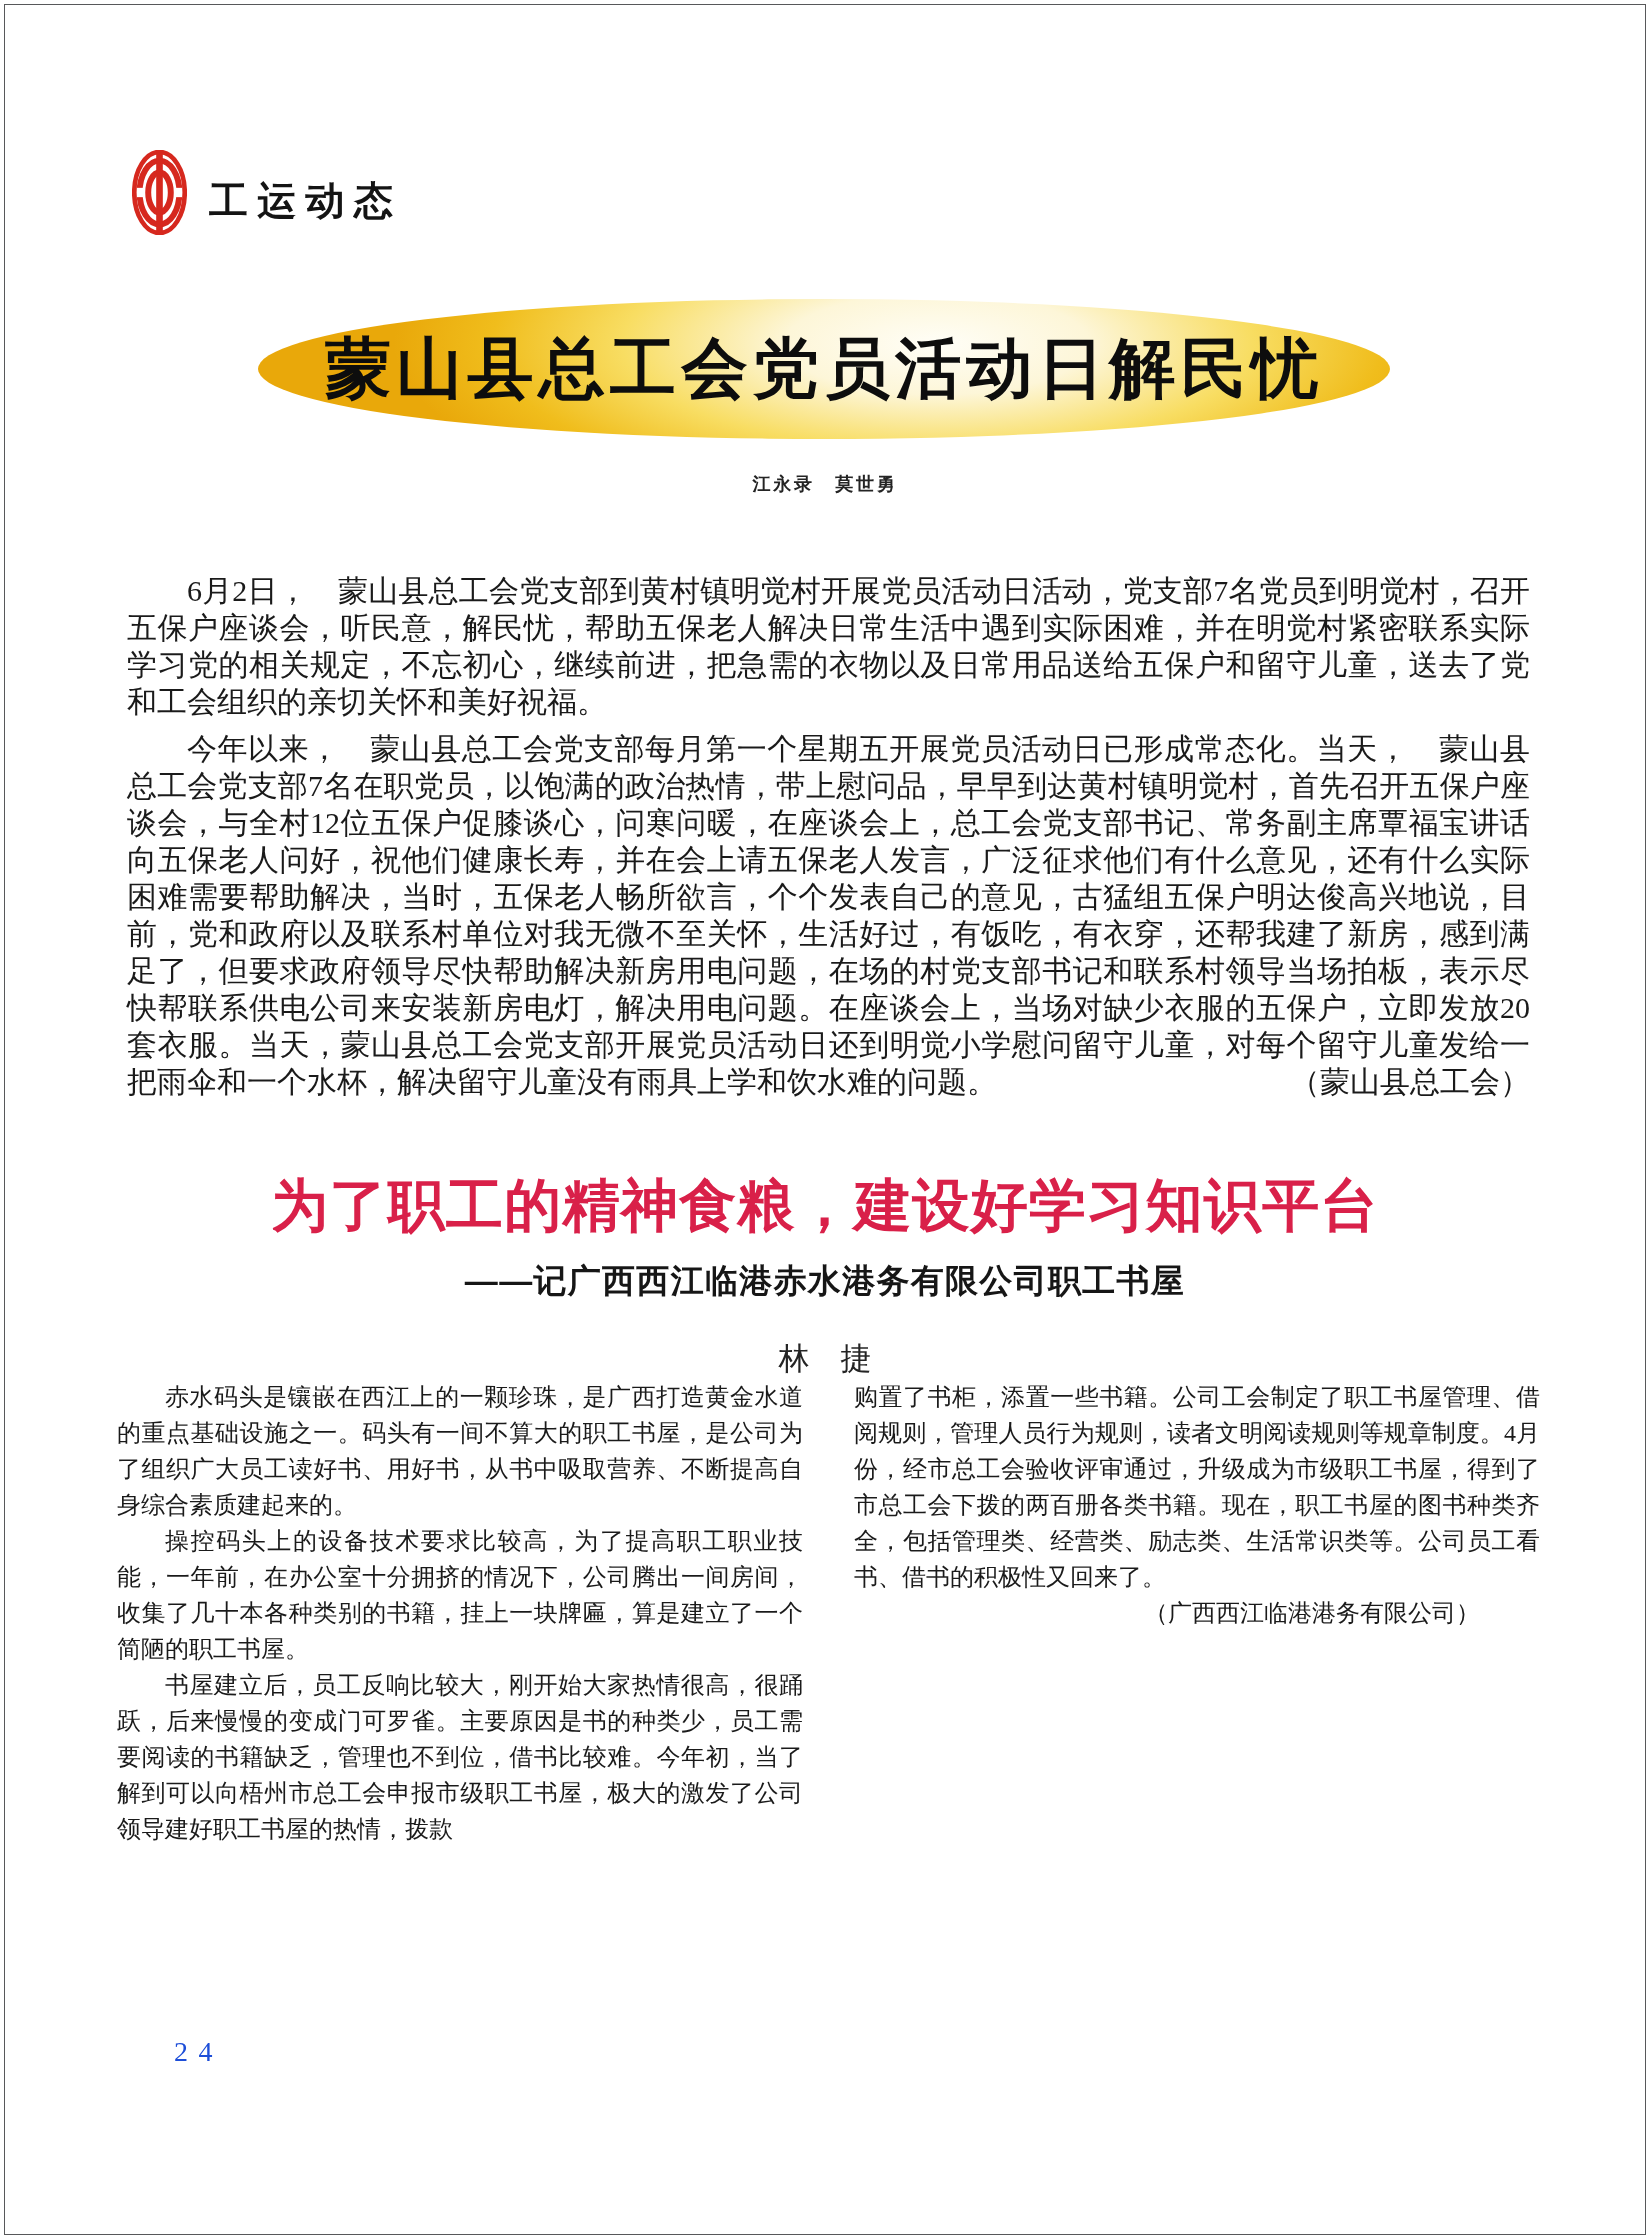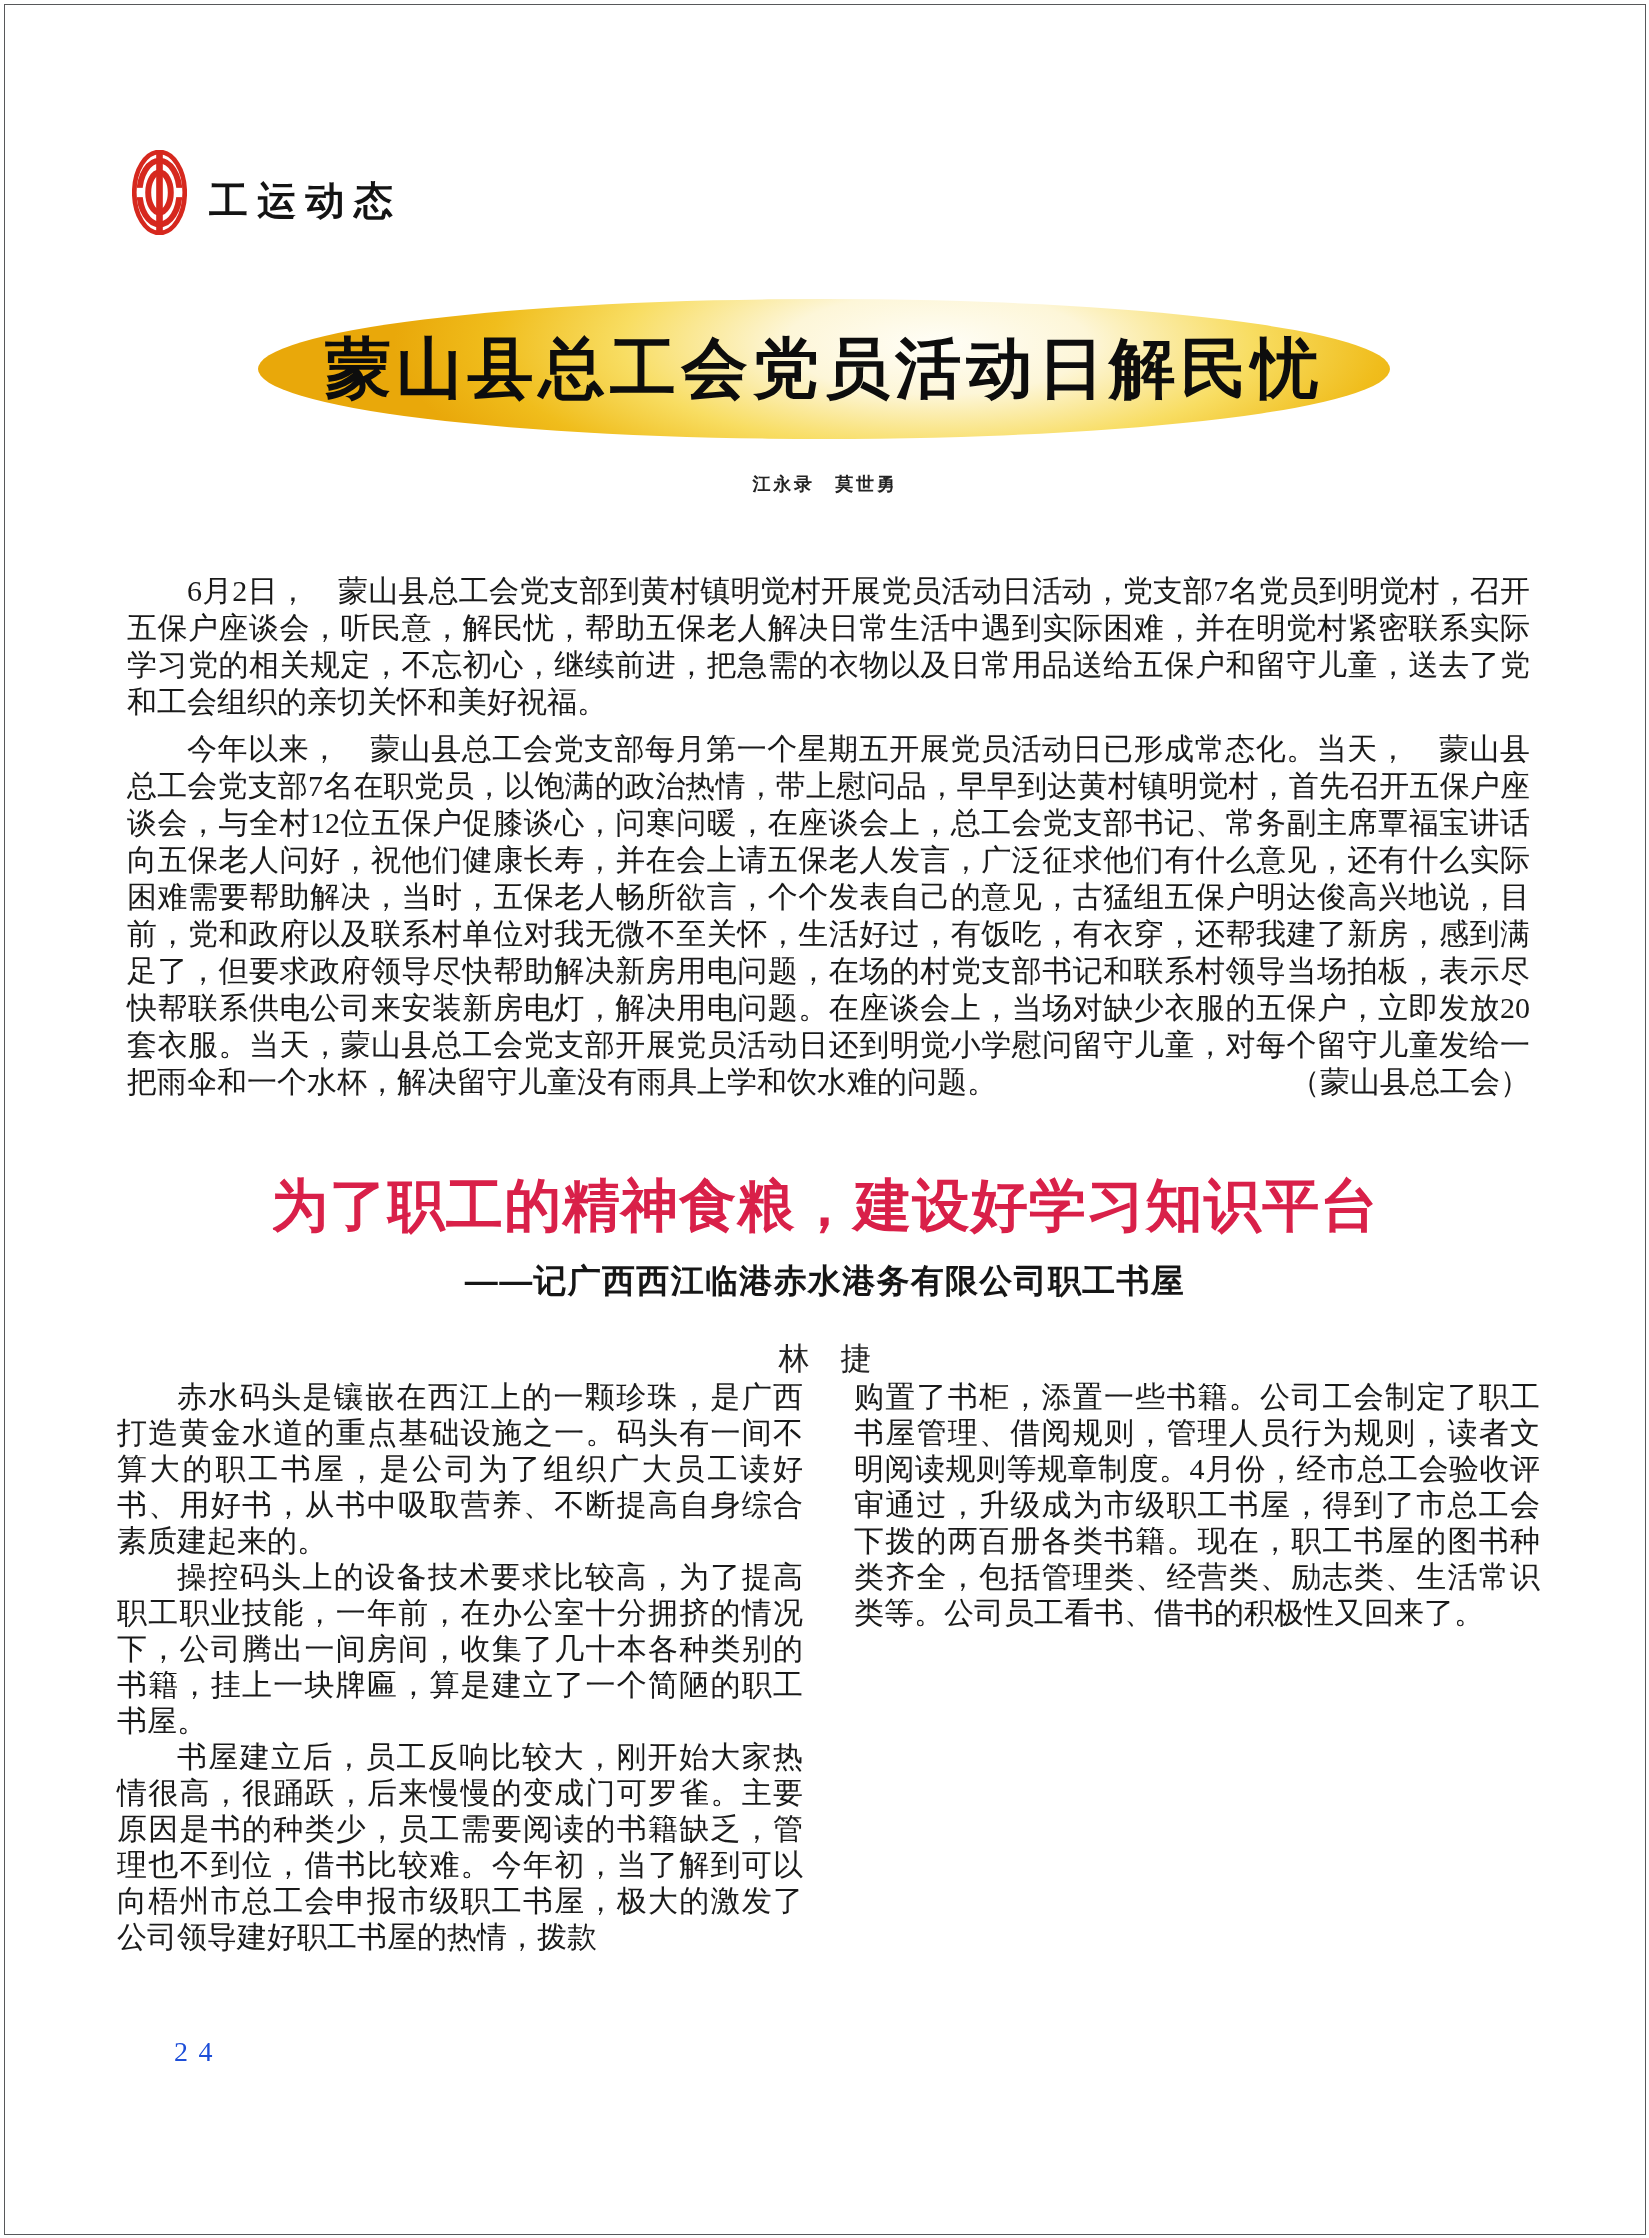--- a/index.html
+++ b/index.html
@@ -65,21 +65,21 @@
   .author2 {
     position:absolute; left:0; top:1338px; width:100%;
     text-align:center; font-size:31px; font-weight:400;
     font-family:"Liberation Sans","DejaVu Sans",sans-serif;
     color:#242424;
   }
   
   .columns {
     position:absolute; left:117px; top:1379px; width:1423px;
     display:flex; column-gap:51px;
-    font-size:30px; line-height:36px; text-align:justify;
+    font-size:24px; line-height:36px; text-align:justify;
   }
   .col { width:686px; }
   .col p { margin:0; text-indent:2em; }
   .col p.noindent { text-indent:0; }
   .attr2 { text-align:right; text-indent:0 !important; padding-right:60px; }
   .pagenum {
     position:absolute; left:174px; top:2036px;
     font-size:28px; letter-spacing:10.6px; color:#1d4ed8;
   }
 </style>
@@ -121,17 +121,18 @@
 <div class="author2">林　捷</div>
 
 <div class="columns">
   <div class="col">
     <p>赤水码头是镶嵌在西江上的一颗珍珠，是广西打造黄金水道的重点基础设施之一。码头有一间不算大的职工书屋，是公司为了组织广大员工读好书、用好书，从书中吸取营养、不断提高自身综合素质建起来的。</p>
     <p>操控码头上的设备技术要求比较高，为了提高职工职业技能，一年前，在办公室十分拥挤的情况下，公司腾出一间房间，收集了几十本各种类别的书籍，挂上一块牌匾，算是建立了一个简陋的职工书屋。</p>
     <p>书屋建立后，员工反响比较大，刚开始大家热情很高，很踊跃，后来慢慢的变成门可罗雀。主要原因是书的种类少，员工需要阅读的书籍缺乏，管理也不到位，借书比较难。今年初，当了解到可以向梧州市总工会申报市级职工书屋，极大的激发了公司领导建好职工书屋的热情，拨款</p>
   </div>
   <div class="col">
     <p class="noindent">购置了书柜，添置一些书籍。公司工会制定了职工书屋管理、借阅规则，管理人员行为规则，读者文明阅读规则等规章制度。4月份，经市总工会验收评审通过，升级成为市级职工书屋，得到了市总工会下拨的两百册各类书籍。现在，职工书屋的图书种类齐全，包括管理类、经营类、励志类、生活常识类等。公司员工看书、借书的积极性又回来了。</p>
+    <p class="attr2">（广西西江临港港务有限公司）</p>
   </div>
 </div>
 
 <div class="pagenum">24</div>
 
 
 </body></html>

